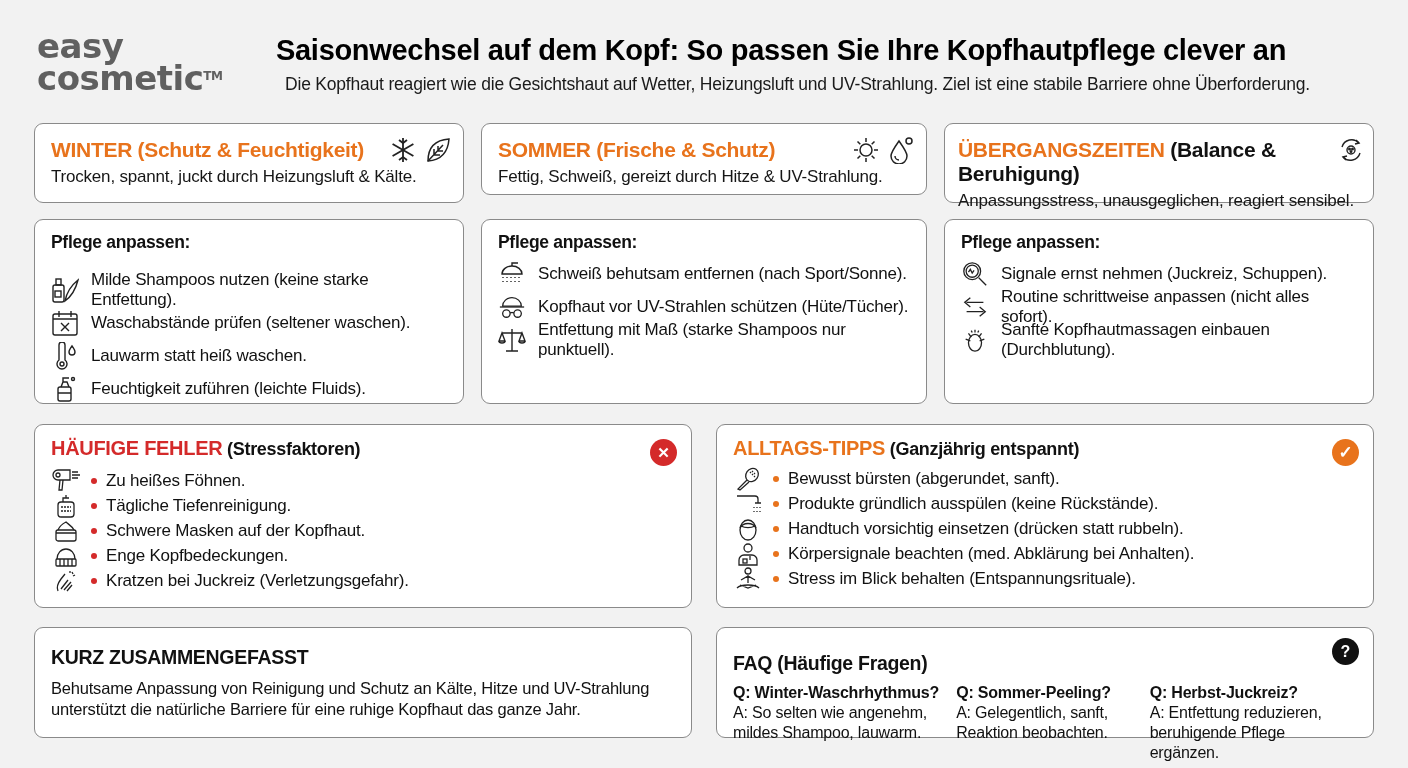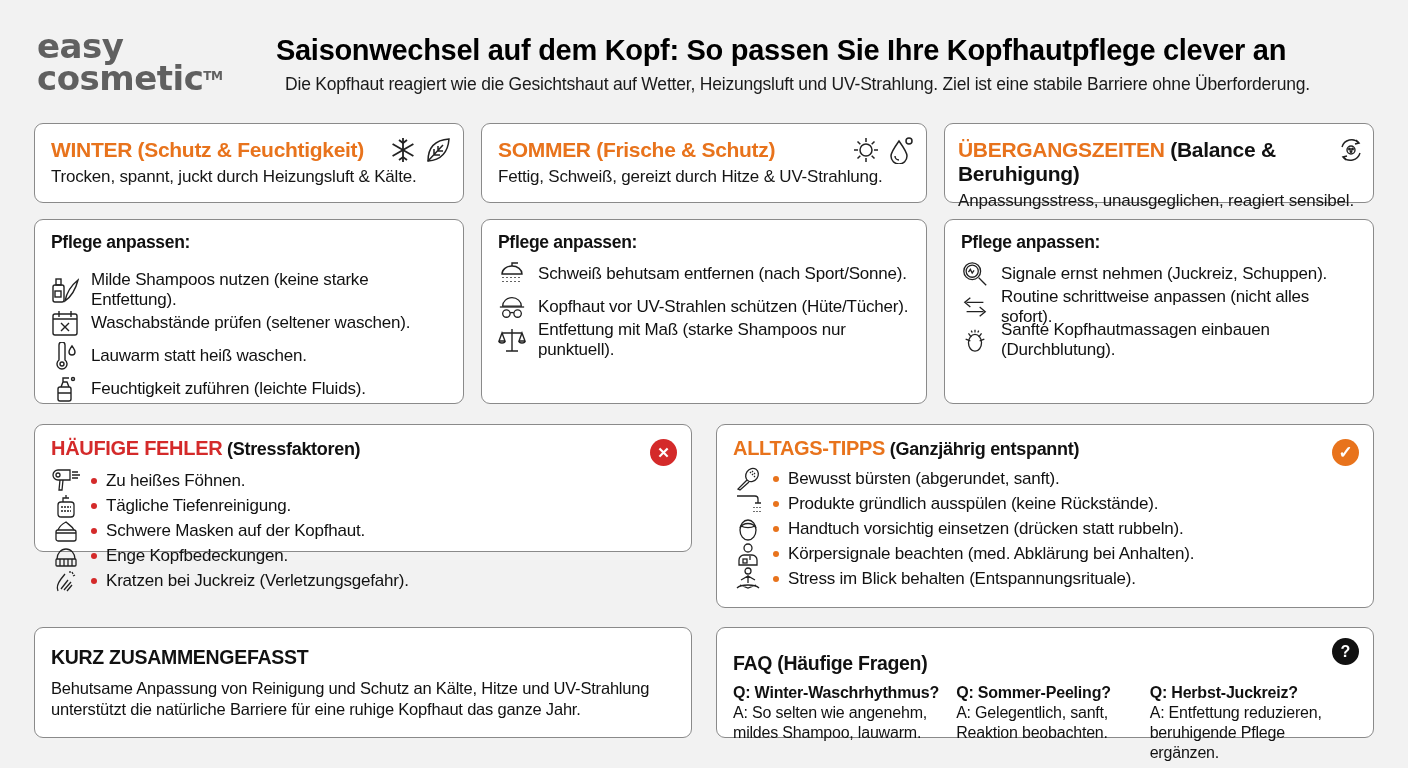--- a/index.html
+++ b/index.html
@@ -71,21 +71,21 @@
     </span>
     <span class="icon">
       <svg width="26" height="28" viewBox="0 0 26 28" fill="none" stroke="#222" stroke-width="1.5">
           <path d="M3 25 C3 12 10 4 24 3 C23 16 16 24 3 25Z"></path>
           <path d="M3 25 L18 9M9 19h6M12 15h6M9 19v-6M13 15v-5"></path>
         </svg>
     </span>
   </div>
 </div>
 
-<div class="card" style="left:481px; top:123px; width:446px; height:80px; padding:14px 16px;">
+<div class="card" style="left:481px; top:123px; width:446px; height:72px; padding:14px 16px;">
   <div class="head orange">SOMMER (Frische &amp; Schutz)</div>
   <div class="body-text" style="margin-top:5px;">Fettig, Schweiß, gereizt durch Hitze &amp; UV-Strahlung.</div>
   <div class="icons-right" style="top:12px;">
     <span class="icon">
       <svg width="28" height="28" viewBox="0 0 28 28" fill="none" stroke="#222" stroke-width="1.5">
           <circle cx="14" cy="14" r="6"></circle>
           <path d="M14 2v4M14 22v4M2 14h4M22 14h4M5.5 5.5l2.8 2.8M19.7 19.7l2.8 2.8M5.5 22.5l2.8-2.8M19.7 8.3l2.8-2.8"></path>
         </svg>
     </span>
     <span class="icon">
@@ -224,21 +224,21 @@
           <svg width="30" height="30" viewBox="0 0 30 30" fill="none" stroke="#222" stroke-width="1.4">
             <ellipse cx="15" cy="18" rx="7" ry="9"></ellipse>
             <path d="M5 14l5 2M25 14l-5 2M8 8l3 4M22 8l-3 4M15 4v3M11 5l1 2M19 5l-1 2"></path>
           </svg>
         </span>
       <span>Sanfte Kopfhautmassagen einbauen (Durchblutung).</span>
     </li>
   </ul>
 </div>
 
-<div class="card" style="left:34px; top:424px; width:658px; height:128px; padding:12px 16px;">
+<div class="card" style="left:34px; top:424px; width:658px; height:184px; padding:12px 16px;">
   <div class="head" style="font-size:20px;"><span class="red">HÄUFIGE FEHLER</span><span style="font-size:18px;"> (Stressfaktoren)</span></div>
   <div class="badge" style="background:#d42a2a; font-size:15px;">✕</div>
   <ul class="list2" style="margin-top:8px;">
     <li>
       <span class="icon">
           <svg width="30" height="24" viewBox="0 0 30 24" fill="none" stroke="#222" stroke-width="1.3">
             <path d="M2 6a5 5 0 0 1 5-5h12v10H7a5 5 0 0 1-5-5z"></path>
             <circle cx="7" cy="6" r="2"></circle>
             <path d="M9 11l-1 10h3l1-10M21 3h6M21 6h8M21 9h6"></path>
           </svg>

